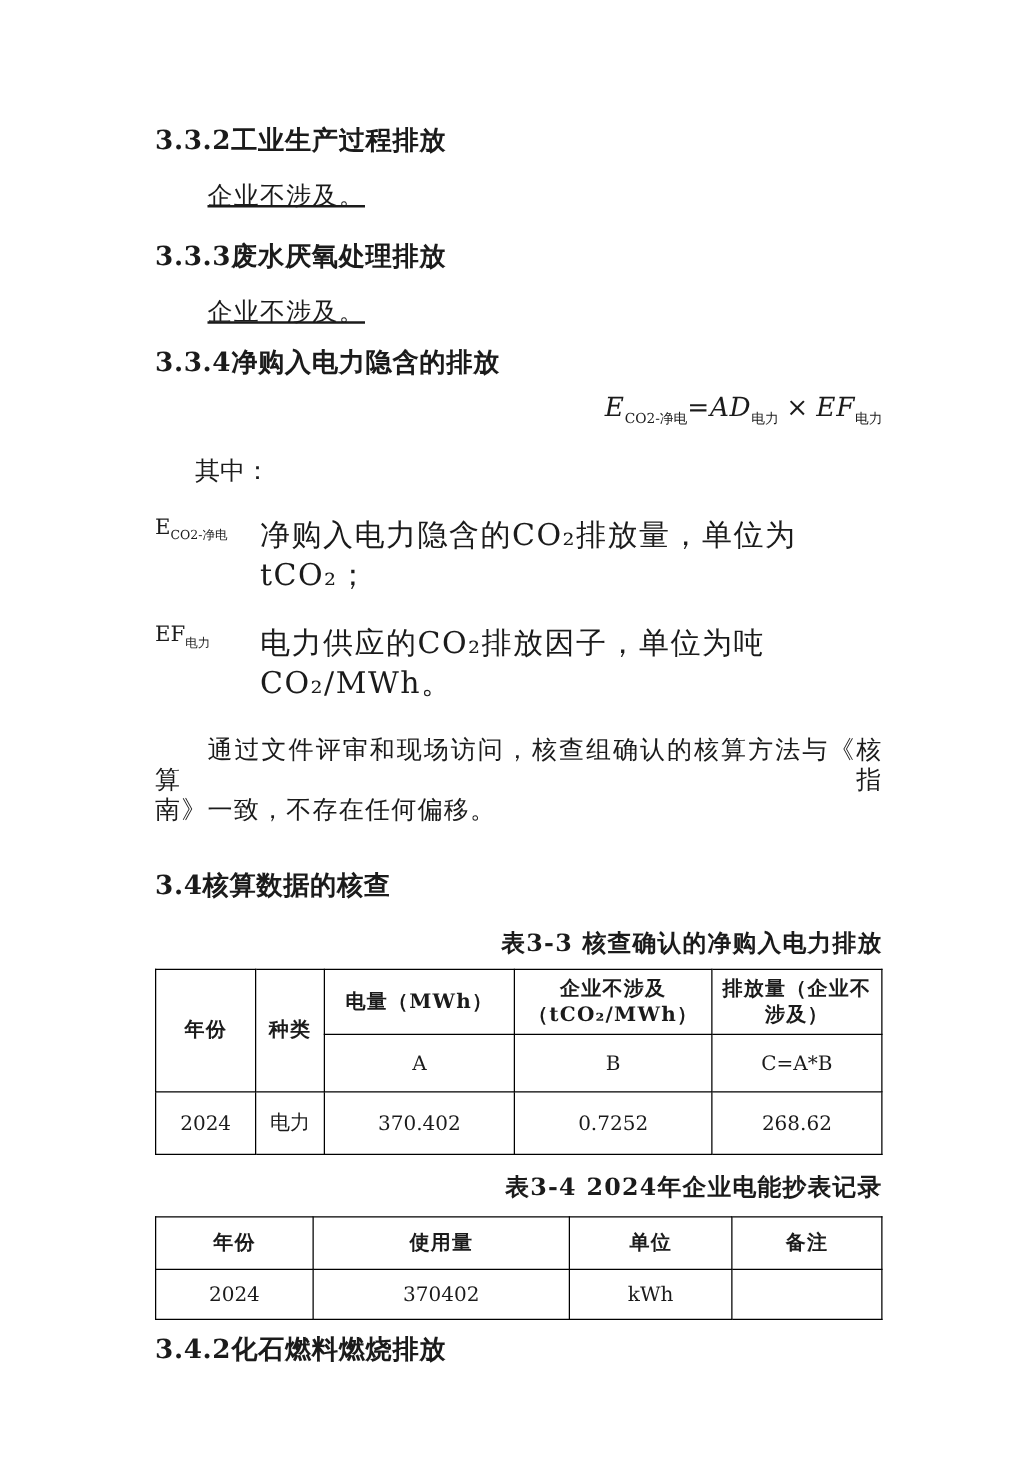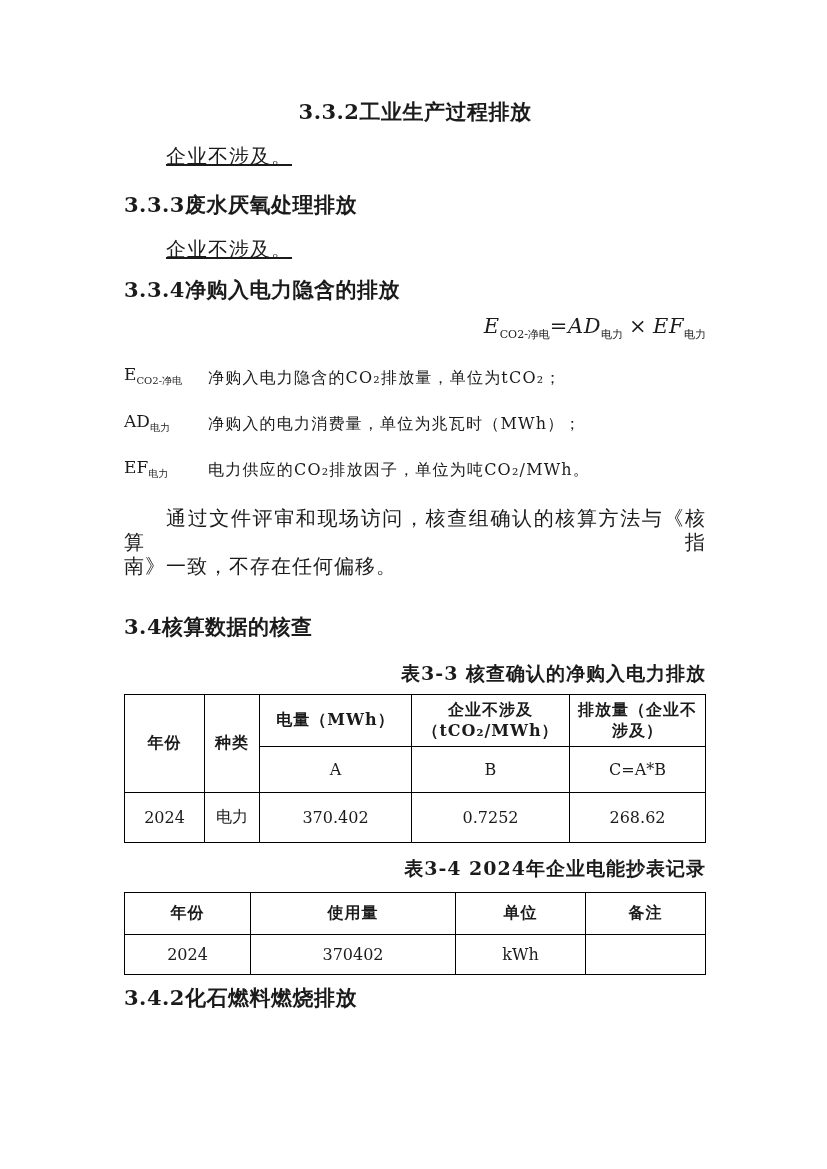--- a/index.html
+++ b/index.html
@@ -7,41 +7,41 @@
   body {
     width: 827px; height: 1169px;
     color: #1b1b1b;
     font-family: "DejaVu Serif", "Liberation Serif", serif;
     overflow: hidden;
   }
   .page { position: relative; width: 827px; height: 1169px; }
   .content { padding: 98px 121px 0 124px; }
 
   .heading { font-weight: 700; font-size: 21px; letter-spacing: 0.5px; }
-  .h-332 { margin-top: 0; text-align: center; }
+  .h-332 { margin-top: 0; }
   .h-333 { margin-top: 21px; }
   .h-334 { margin-top: 13px; }
   .h-34  { margin-top: 35px; }
   .h-341 { margin-top: 27px; }
   .h-342 { margin-top: 9px; }
 
   .body-text { font-size: 20px; letter-spacing: 1px; text-decoration: underline; }
   .indent-2em { margin-top: 17px; padding-left: 42px; }
 
   .formula { margin-top: 10px; padding-left: 56px; font-size: 21px; font-style: italic; letter-spacing: 0.5px; text-align: right; }
   .formula sub { font-size: 11px; font-style: normal; letter-spacing: 0; }
   .formula .op { font-style: normal; padding: 0 6px; }
   .formula .eq { font-style: normal; }
 
   .qizhong { margin-top: 21px; padding-left: 32px; font-size: 20px; }
 
-  .def-row { display: flex; align-items: flex-end; margin-top: 22px; }
+  .def-row { display: flex; align-items: flex-start; margin-top: 22px; }
   .def-term { width: 84px; flex: 0 0 84px; font-size: 17px; }
   .def-term sub { font-size: 10px; }
-  .def-desc { flex: 1; font-size: 16px; letter-spacing: 1.2px; }
+  .def-desc { flex: 1; font-size: 24px; letter-spacing: 1.2px; }
 
   .para { margin-top: 25px; font-size: 20px; line-height: 24px; letter-spacing: 1px; }
   .para-l1 { text-indent: 42px; text-align: justify; text-align-last: justify; }
   .para-l2 { text-align: left; }
 
   .caption { text-align: right; font-weight: 700; font-size: 19px; letter-spacing: 1px; }
   .cap-33 { margin-top: 20px; }
   .cap-34 { margin-top: 13px; }
 
   table { width: 100%; border-collapse: collapse; table-layout: fixed; text-align: center; }
@@ -66,28 +66,25 @@
 
     <div class="heading h-333">3.3.3废水厌氧处理排放</div>
     <div class="body-text indent-2em">企业不涉及。</div>
 
     <div class="heading h-334">3.3.4净购入电力隐含的排放</div>
 
     <div class="formula">
       <span>E</span><sub>CO2-净电</sub><span class="eq">=</span><span>AD</span><sub>电力</sub><span class="op">×</span><span>EF</span><sub>电力</sub>
     </div>
 
+    <div class="qizhong">其中：</div>
 
     <div class="def-row">
       <span class="def-term"><span>E</span><sub>CO2-净电</sub></span>
       <span class="def-desc">净购入电力隐含的CO₂排放量，单位为tCO₂；</span>
-    </div>
-    <div class="def-row">
-      <span class="def-term"><span>AD</span><sub>电力</sub></span>
-      <span class="def-desc">净购入的电力消费量，单位为兆瓦时（MWh）；</span>
     </div>
     <div class="def-row">
       <span class="def-term"><span>EF</span><sub>电力</sub></span>
       <span class="def-desc">电力供应的CO₂排放因子，单位为吨CO₂/MWh。</span>
     </div>
 
     <div class="para">
       <div class="para-l1">通过文件评审和现场访问，核查组确认的核算方法与《核算指</div>
       <div class="para-l2">南》一致，不存在任何偏移。</div>
     </div>

